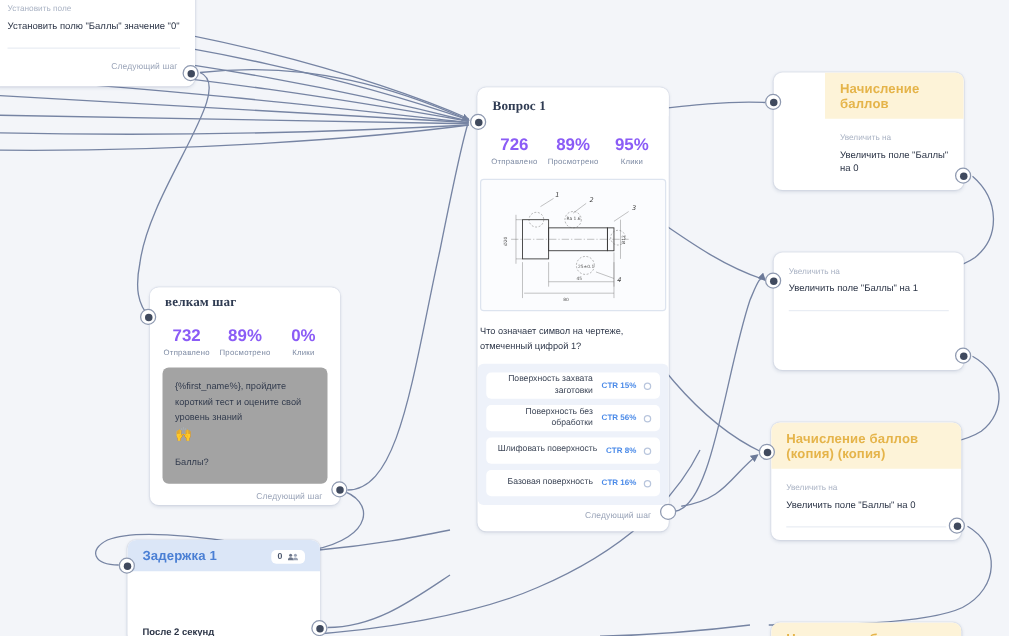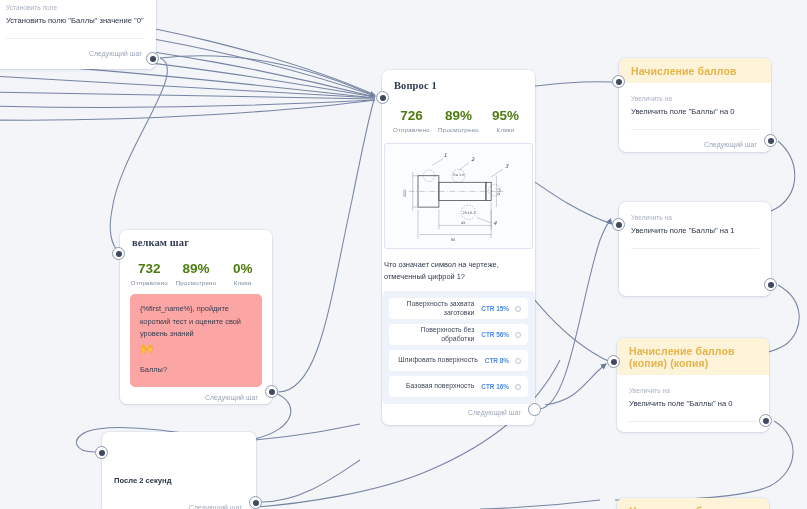--- a/index.html
+++ b/index.html
@@ -34,26 +34,26 @@
   }
   .head-plain { color: #2f3b52; background: #fff; padding-bottom: 2px; font-family: Liberation Serif, serif; }
   .head-yellow { color: #e5b44a; background: #fdf3d8; }
   .head-blue   { color: #4a7fd4; background: #dbe6f7; display:flex; align-items:center; justify-content:space-between; }
 
   .node-body { padding: 8px 12px 4px 12px; }
 
   
   .stats { display: flex; justify-content: space-around; padding: 12px 6px 6px 6px; }
   .stat { text-align: center; flex: 1; }
-  .stat-val { color: #4d7c0f; font-size: 13.5px; font-weight: bold; line-height: 14px; }
+  .stat-val { color: #8b5cf6; font-size: 13.5px; font-weight: bold; line-height: 14px; }
   .stat-lbl { color: #7d8aa3; font-size: 6.2px; margin-top: 3px; letter-spacing: .2px; }
 
   
   .bubble {
-    background: #fca5a5;
+    background: #a3a3a3;
     border-radius: 5px;
     padding: 9px 10px 10px 10px;
     color: #333c4e;
     font-size: 7.4px;
     line-height: 12.5px;
   }
   .bubble .emoji { font-size: 11px; display:block; margin-top:1px; }
   .bubble .second { margin-top: 10px; display: block; }
 
   
@@ -296,21 +296,21 @@
       </div>
     </div>
 
     <div class="foot" style="padding-top:5px;">
       <span>Следующий шаг</span>
     </div>
   </div>
   <div class="port" style="left:376px; top:91px;"></div>
   <div class="port hollow" style="left:528px; top:403px;"></div>
 
-  <div class="node" style="left:619px; top:58px; width:152px; height:94px;">
+  <div class="node" style="left:619px; top:58px; width:152px; height:94px;padding-left:41px;">
     <div class="node-head head-yellow">Начисление баллов</div>
     <div class="node-body" style="padding-top:12px;">
       <div class="field-label">Увеличить на</div>
       <div class="field-value">Увеличить поле "Баллы" на 0</div>
       <div class="hr"></div>
     </div>
     <div class="foot">
       <span>Следующий шаг</span>
     </div>
   </div>
@@ -342,20 +342,32 @@
     </div>
   </div>
   <div class="port" style="left:607px; top:355px;"></div>
   <div class="port" style="left:759px; top:414px;"></div>
 
   <div class="node" style="left:617px; top:498px; width:152px; height:40px;">
     <div class="node-head head-yellow">Начисление баллов (копия) (копия)</div>
   </div>
 
   <div class="node" style="left:102px; top:432px; width:154px; height:82px;">
+    <div class="node-head head-blue">
+      <span>Задержка 1</span>
+      <span class="badge">
+        <span>0</span>
+        <svg width="9" height="7" viewBox="0 0 18 12">
+          <circle cx="5" cy="3.4" r="2.4" fill="#6b7589"></circle>
+          <circle cx="12.6" cy="3.4" r="2.4" fill="#9aa3b5"></circle>
+          <path d="M0.6,11.4 C0.6,8 2.4,6.6 5,6.6 C7.6,6.6 9.4,8 9.4,11.4 Z" fill="#6b7589"></path>
+          <path d="M8.4,11.4 C8.4,8.2 10.2,6.9 12.6,6.9 C15,6.9 16.9,8.2 16.9,11.4 Z" fill="#9aa3b5"></path>
+        </svg>
+      </span>
+    </div>
     <div class="node-body" style="padding-top:16px;">
       <div class="field-value" style="font-weight:bold;margin-top:27px;">После 2 секунд</div>
     </div>
     <div class="foot" style="padding-top:14px;">
       <span>Следующий шаг</span>
     </div>
   </div>
   <div class="port" style="left:95px; top:446px;"></div>
   <div class="port" style="left:249px; top:496px;"></div>
 

